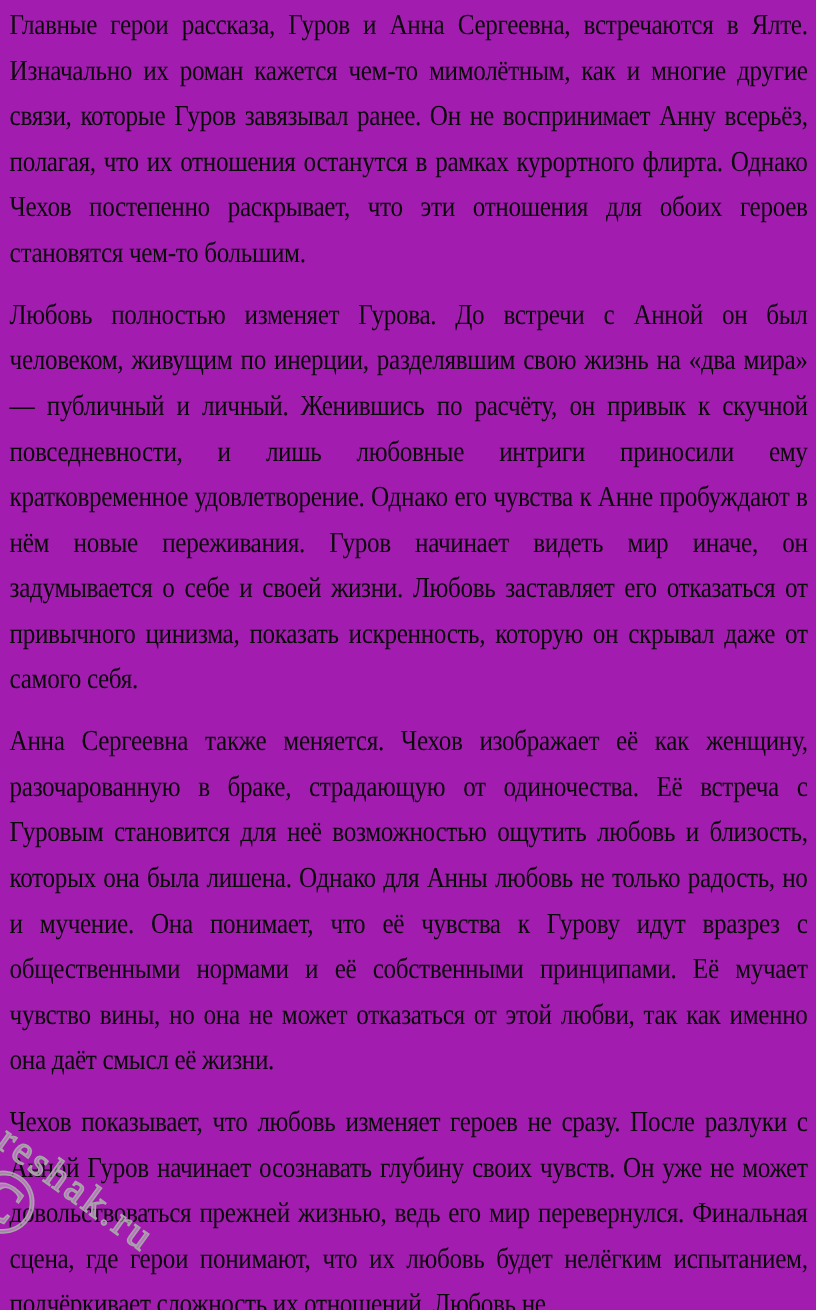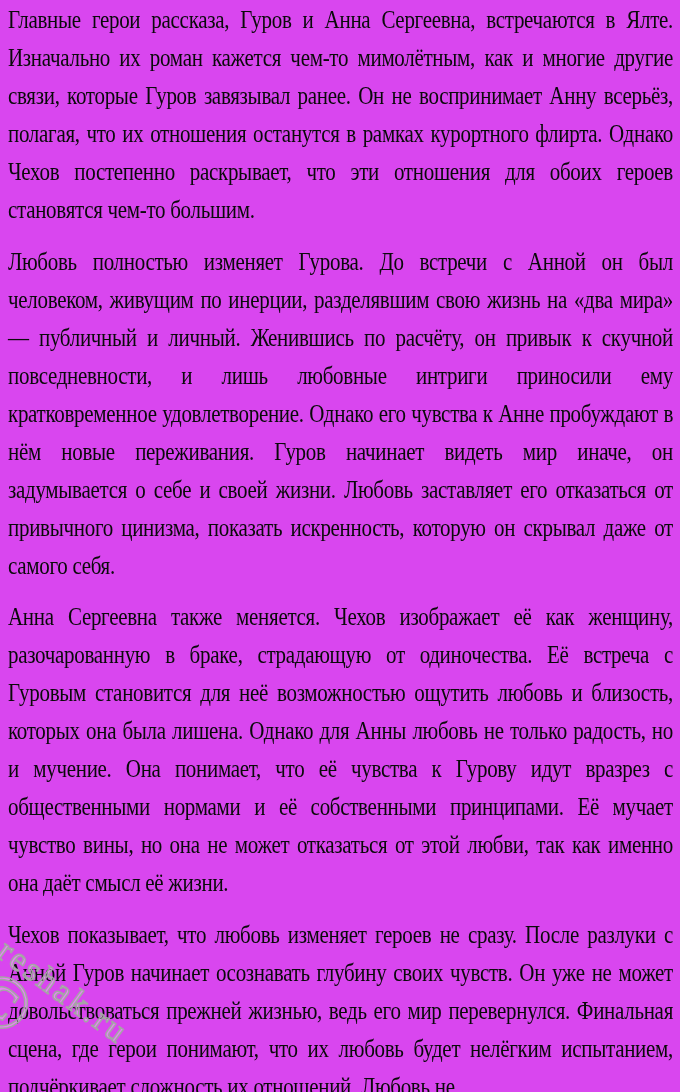--- a/index.html
+++ b/index.html
@@ -5,21 +5,21 @@
   html, body {
     margin: 0;
     padding: 0;
     background: #ffffff;
   }
   .page {
     position: relative;
     width: 680px;
     height: 1092px;
     overflow: hidden;
-    background: #d946ef;
+    background: #a21caf;
     font-family: "Liberation Serif", serif;
   }
   .content {
     position: absolute;
     left: 8px;
     top: 2px;
     width: 665px;
     transform: scaleY(1.15);
     transform-origin: 0 0;
     font-size: 21px;

